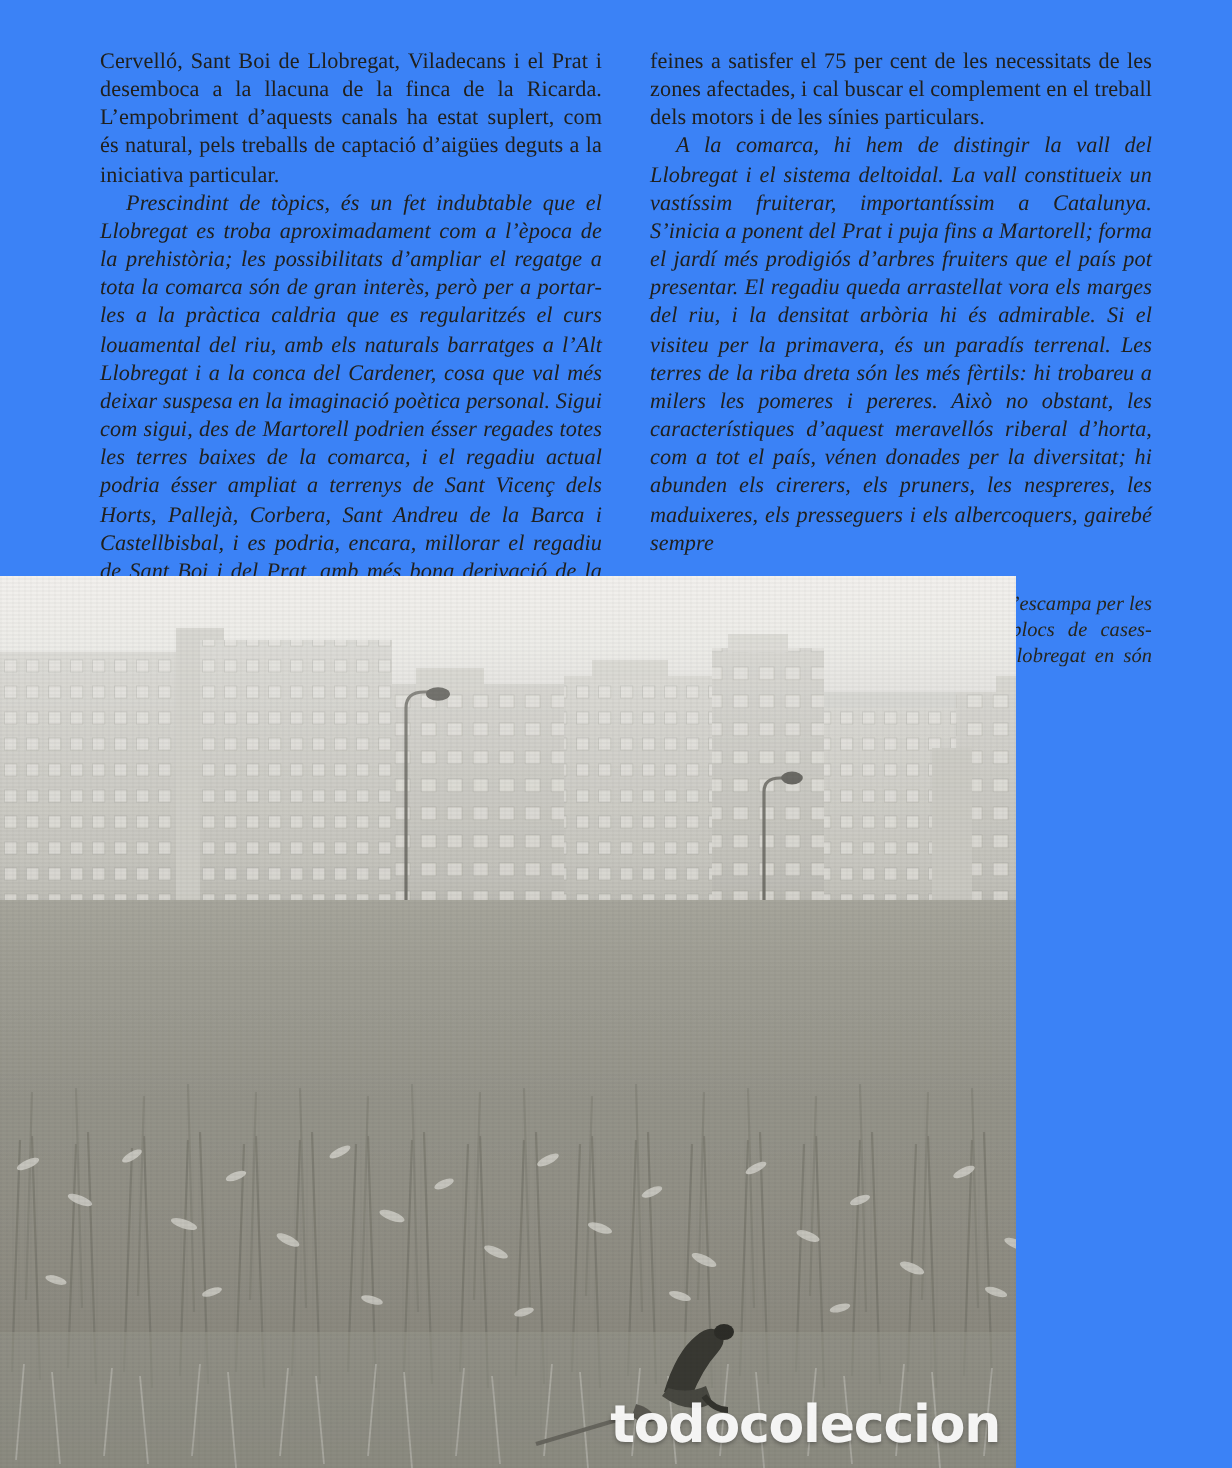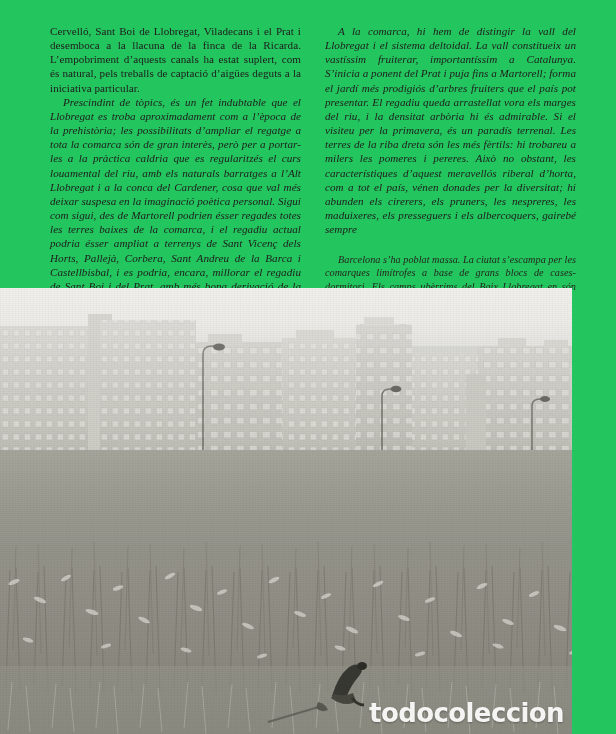--- a/index.html
+++ b/index.html
@@ -5,21 +5,21 @@
 <style>
   html, body {
     margin: 0;
     padding: 0;
     background: #ffffff;
   }
   .page {
     position: relative;
     width: 616px;
     height: 734px;
-    background: #22c55e;
+    background: #3b82f6;
     overflow: hidden;
     font-family: "Liberation Serif", "DejaVu Serif", serif;
   }
 
   
   .text-area {
     position: absolute;
     left: 50px;
     top: 24px;
     width: 526px;
@@ -56,25 +56,24 @@
     text-indent: 13px;
     text-align: justify;
     color: #26261f;
   }
 
   
   .photo {
     position: absolute;
     left: 0;
     top: 288px;
-    width: 548px;
+    width: 508px;
     height: 446px;
     overflow: hidden;
     background: #cfcfca;
-    padding-left: 24px;
   }
   .photo .sky {
     position: absolute;
     left: 0; top: 0;
     width: 100%; height: 58px;
     background: linear-gradient(180deg, #eceae6 0%, #e7e6e1 60%, #dfdeda 100%);
   }
   .skyline {
     position: absolute;
     left: 0; top: 0;
@@ -123,20 +122,21 @@
 <div class="page">
 
   <div class="text-area">
 
     <div class="column">
       <p>Cervelló, Sant Boi de Llobregat, Viladecans i el Prat i desemboca a la llacuna de la finca de la Ricarda. L’empobriment d’aquests canals ha estat suplert, com és natural, pels treballs de captació d’aigües deguts a la iniciativa particular.</p>
       <p class="indent">Prescindint de tòpics, és un fet indubtable que el Llobregat es troba aproximadament com a l’època de la prehistòria; les possibilitats d’ampliar el regatge a tota la comarca són de gran interès, però per a portar-les a la pràctica caldria que es regularitzés el curs louamental del riu, amb els naturals barratges a l’Alt Llobregat i a la conca del Cardener, cosa que val més deixar suspesa en la imaginació poètica personal. Sigui com sigui, des de Martorell podrien ésser regades totes les terres baixes de la comarca, i el regadiu actual podria ésser ampliat a terrenys de Sant Vicenç dels Horts, Pallejà, Corbera, Sant Andreu de la Barca i Castellbisbal, i es podria, encara, millorar el regadiu de Sant Boi i del Prat, amb més bona derivació de la banda de Gavà i Castelldefels. Es podria augmentar el regatge d’unes 5.000 hectàrees. En tot cas, i en els anys de pluja més abundant, l’obra de canalització arriba amb prou</p>
     </div>
 
     <div class="column">
+      <p>feines a satisfer el 75 per cent de les necessitats de les zones afectades, i cal buscar el complement en el treball dels motors i de les sínies particulars.</p>
       <p class="indent">A la comarca, hi hem de distingir la vall del Llobregat i el sistema deltoidal. La vall constitueix un vastíssim fruiterar, importantíssim a Catalunya. S’inicia a ponent del Prat i puja fins a Martorell; forma el jardí més prodigiós d’arbres fruiters que el país pot presentar. El regadiu queda arrastellat vora els marges del riu, i la densitat arbòria hi és admirable. Si el visiteu per la primavera, és un paradís terrenal. Les terres de la riba dreta són les més fèrtils: hi trobareu a milers les pomeres i pereres. Això no obstant, les característiques d’aquest meravellós riberal d’horta, com a tot el país, vénen donades per la diversitat; hi abunden els cirerers, els pruners, les nespreres, les maduixeres, els presseguers i els albercoquers, gairebé sempre</p>
       <div class="caption-block">
         <p>Barcelona s’ha poblat massa. La ciutat s’escampa per les comarques limítrofes a base de grans blocs de cases-dormitori. Els camps ubèrrims del Baix Llobregat en són víctimes.</p>
       </div>
     </div>
 
   </div>
 
   <div class="photo">
     <div class="sky"></div>

